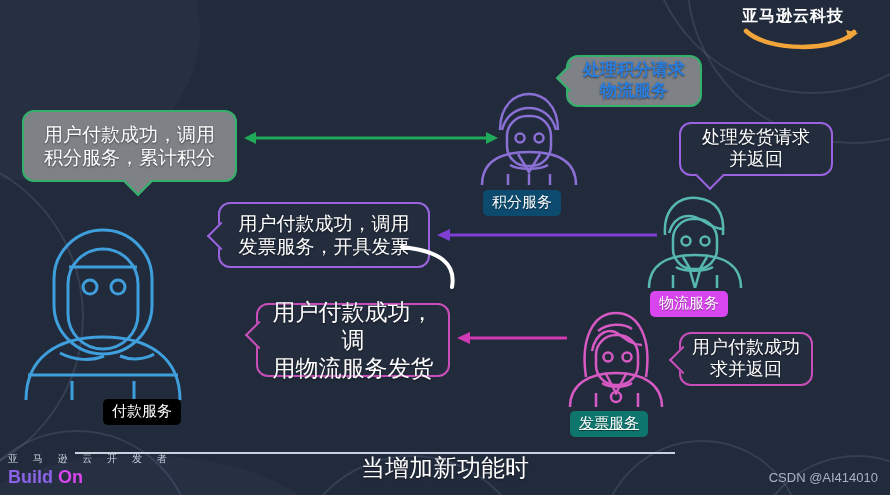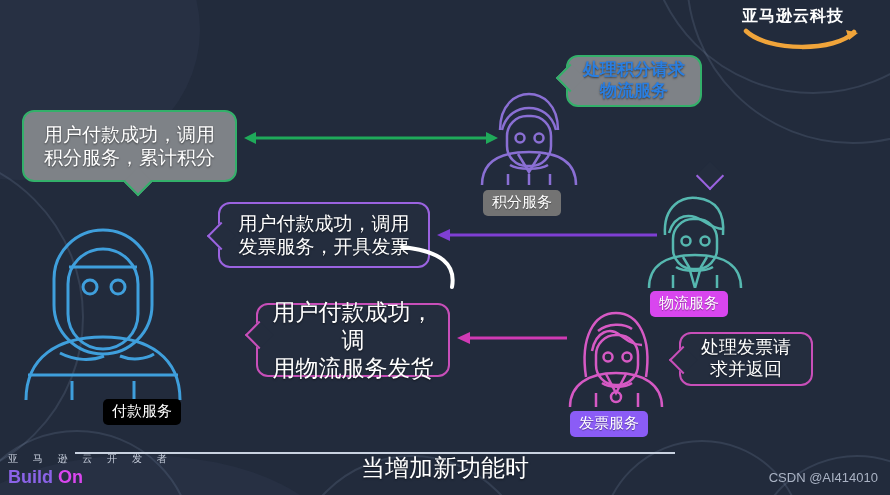--- a/index.html
+++ b/index.html
@@ -111,23 +111,23 @@
     box-sizing: border-box;
     border-radius: 5px;
     color: #ffffff;
     font-size: 15px;
     text-align: center;
     padding: 3px 9px 4px;
     white-space: nowrap;
     text-shadow: 0 1px 1px rgba(0,0,0,0.4);
   }
   .badge-blue    { background: #000000; }
-  .badge-indigo  { background: #737373; font-family: Liberation Serif, serif; }
+  .badge-indigo  { background: #0c4a6e; font-family: Liberation Serif, serif; }
   .badge-purple  { background: #d946ef; }
-  .badge-magenta { background: #8b5cf6; }
+  .badge-magenta { background: #0f766e; text-decoration: underline; }
   
   .person { position: absolute; }
   
   .arrow { position: absolute; }
   
   .footer-rule {
     position: absolute;
     left: 75px;
     top: 452px;
     width: 600px;
@@ -203,39 +203,43 @@
 物流服务</span>
   </div>
   <div class="tail" style="left:560px; top:68px; background:#7e8287; border-left:2px solid #33b06a; border-bottom:2px solid #33b06a;"></div>
 
   <div class="bubble bubble-gray" style="left:22px; top:110px; width:215px; height:72px; font-size:19px;">
     <span class="btxt">用户付款成功，调用
 积分服务，累计积分</span>
   </div>
   <div class="tail" style="left:128px; top:172px; background:#7e8287; border-right:2px solid #33b06a; border-bottom:2px solid #33b06a;"></div>
 
+  <div class="bubble bubble-dark" style="left:679px; top:122px; width:154px; height:54px; font-size:18px;">
+    <span class="btxt">处理发货请求
+并返回</span>
+  </div>
   <div class="tail" style="left:700px; top:166px; background:#242d3e; border-right:2px solid #9b63e0; border-bottom:2px solid #9b63e0;"></div>
 
   <div class="bubble bubble-dark" style="left:218px; top:202px; width:212px; height:66px; font-size:19px;">
     <span class="btxt">用户付款成功，调用
 发票服务，开具发票</span>
   </div>
   <div class="tail" style="left:211px; top:226px; background:#242d3e; border-left:2px solid #9b63e0; border-bottom:2px solid #9b63e0;"></div>
   <svg class="arrow" style="left:400px; top:245px;" width="70" height="45" viewBox="0 0 70 45">
     <path d="M2 2 C 42 6, 56 20, 52 42" stroke="#ffffff" stroke-width="4" fill="none" stroke-linecap="round"></path>
   </svg>
 
   <div class="bubble bubble-pink" style="left:256px; top:303px; width:194px; height:74px; font-size:23px;">
     <span class="btxt">用户付款成功，调
 用物流服务发货</span>
   </div>
   <div class="tail" style="left:249px; top:325px; background:#242d3e; border-left:2px solid #c84fb9; border-bottom:2px solid #c84fb9;"></div>
 
   <div class="bubble bubble-pink" style="left:679px; top:332px; width:134px; height:54px; font-size:18px;">
-    <span class="btxt">处理发票请
+    <span class="btxt">用户付款成功
 求并返回</span>
   </div>
   <div class="tail" style="left:673px; top:350px; background:#242d3e; border-left:2px solid #c84fb9; border-bottom:2px solid #c84fb9;"></div>
 
   <svg class="arrow" style="left:242px; top:130px;" width="258" height="16" viewBox="0 0 258 16">
     <line x1="12" y1="8" x2="246" y2="8" stroke="#1faa5a" stroke-width="3"></line>
     <path d="M2 8 L14 2 L14 14 Z" fill="#1faa5a"></path>
     <path d="M256 8 L244 2 L244 14 Z" fill="#1faa5a"></path>
   </svg>
 

